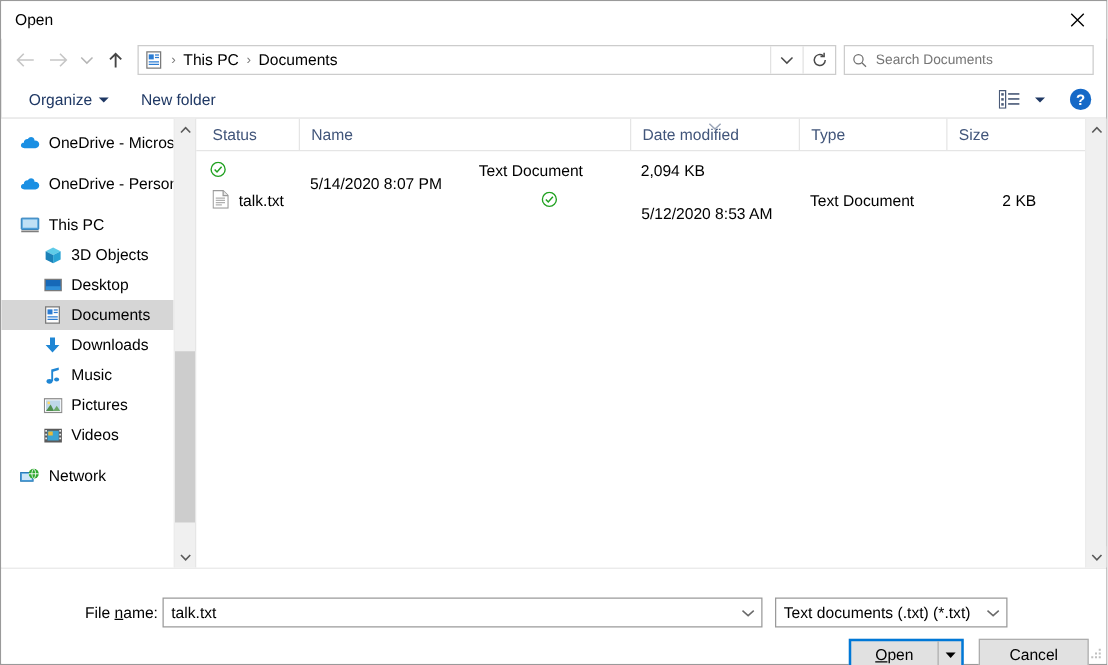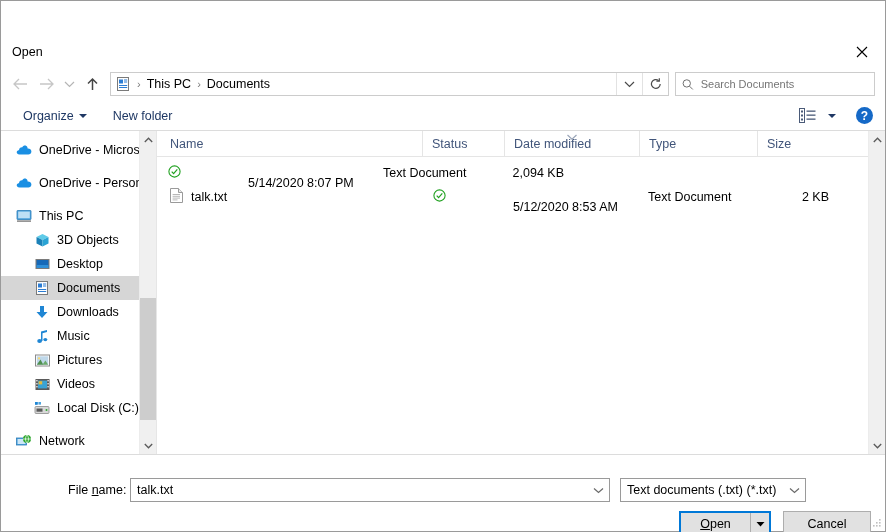--- a/index.html
+++ b/index.html
@@ -18,21 +18,20 @@
     flex-direction: column;
   }
 
   
   .titlebar {
     height: 30px;
     display: flex;
     align-items: center;
     background: #ffffff;
     flex: 0 0 30px;
-    margin-top: 36px;
   }
   .titlebar .title {
     padding-left: 11px;
     font-size: 12.5px;
     color: #000000;
   }
   .titlebar .spacer { flex: 1; }
   .close-btn {
     width: 46px; height: 30px;
     display: flex; align-items: center; justify-content: center;
@@ -570,33 +569,20 @@
               <rect x="1.2" y="5" width="1.4" height="1.4" fill="#e8e8e8"></rect>
               <rect x="1.2" y="8" width="1.4" height="1.4" fill="#e8e8e8"></rect>
               <rect x="12.4" y="2" width="1.4" height="1.4" fill="#e8e8e8"></rect>
               <rect x="12.4" y="5" width="1.4" height="1.4" fill="#e8e8e8"></rect>
               <rect x="12.4" y="8" width="1.4" height="1.4" fill="#e8e8e8"></rect>
             </svg>
           </span>
           <span>Videos</span>
         </div>
 
-        <div class="nav-item lvl1">
-          <span class="ico">
-            <svg width="16" height="14" viewBox="0 0 16 14">
-              <rect x="1" y="5.5" width="14" height="7" rx="1" fill="#d8d8d8" stroke="#8a8a8a" stroke-width="0.8"></rect>
-              <rect x="2.5" y="7.5" width="6" height="3.2" fill="#5a5a5a"></rect>
-              <circle cx="12.5" cy="9.1" r="1" fill="#2fa82f"></circle>
-              <rect x="1" y="1" width="2.6" height="2.6" fill="#1f86d4"></rect>
-              <rect x="4.4" y="1" width="2.6" height="2.6" fill="#4fa3dd"></rect>
-              <rect x="1" y="1" width="2.6" height="2.6" fill="#1f86d4"></rect>
-            </svg>
-          </span>
-          <span>Local Disk (C:)</span>
-        </div>
 
         <div class="nav-gap"></div>
 
         <div class="nav-item lvl0">
           <span class="ico">
             <svg width="16" height="14" viewBox="0 0 16 14">
               <rect x="0.5" y="4" width="10" height="7" fill="#4fa3dd" stroke="#2b7cb8" stroke-width="0.8"></rect>
               <rect x="1.6" y="5" width="7.8" height="5" fill="#cde6f7"></rect>
               <circle cx="11" cy="5" r="4" fill="#2fa82f"></circle>
               <path d="M7 5 L15 5 M11 1 C9 3 9 7 11 9 M11 1 C13 3 13 7 11 9" stroke="#ffffff" stroke-width="0.7" fill="none"></path>
@@ -621,25 +607,25 @@
             <path d="M0.8 1 L4.5 4.8 L8.2 1" stroke="#5a5a5a" stroke-width="1.3" fill="none"></path>
           </svg>
         </div>
       </div>
     </div>
 
     <div class="filelist-wrap">
       <div class="filelist">
 
         <div class="col-headers">
+          <div class="col-h" style="width:82px">
+            <span>Status</span>
+          </div>
           <div class="col-h" style="width:265px">
             <span>Name</span>
-          </div>
-          <div class="col-h" style="width:82px">
-            <span>Status</span>
           </div>
           <div class="col-h" style="width:135px">
             <span class="sort-ind">
               <svg width="13" height="7" viewBox="0 0 13 7">
                 <path d="M2 1 L6.5 5.2 L11 1" stroke="#9aa5b8" stroke-width="1.2" fill="none"></path>
               </svg>
             </span>
             <span>Date modified</span>
           </div>
           <div class="col-h" style="width:118px">

